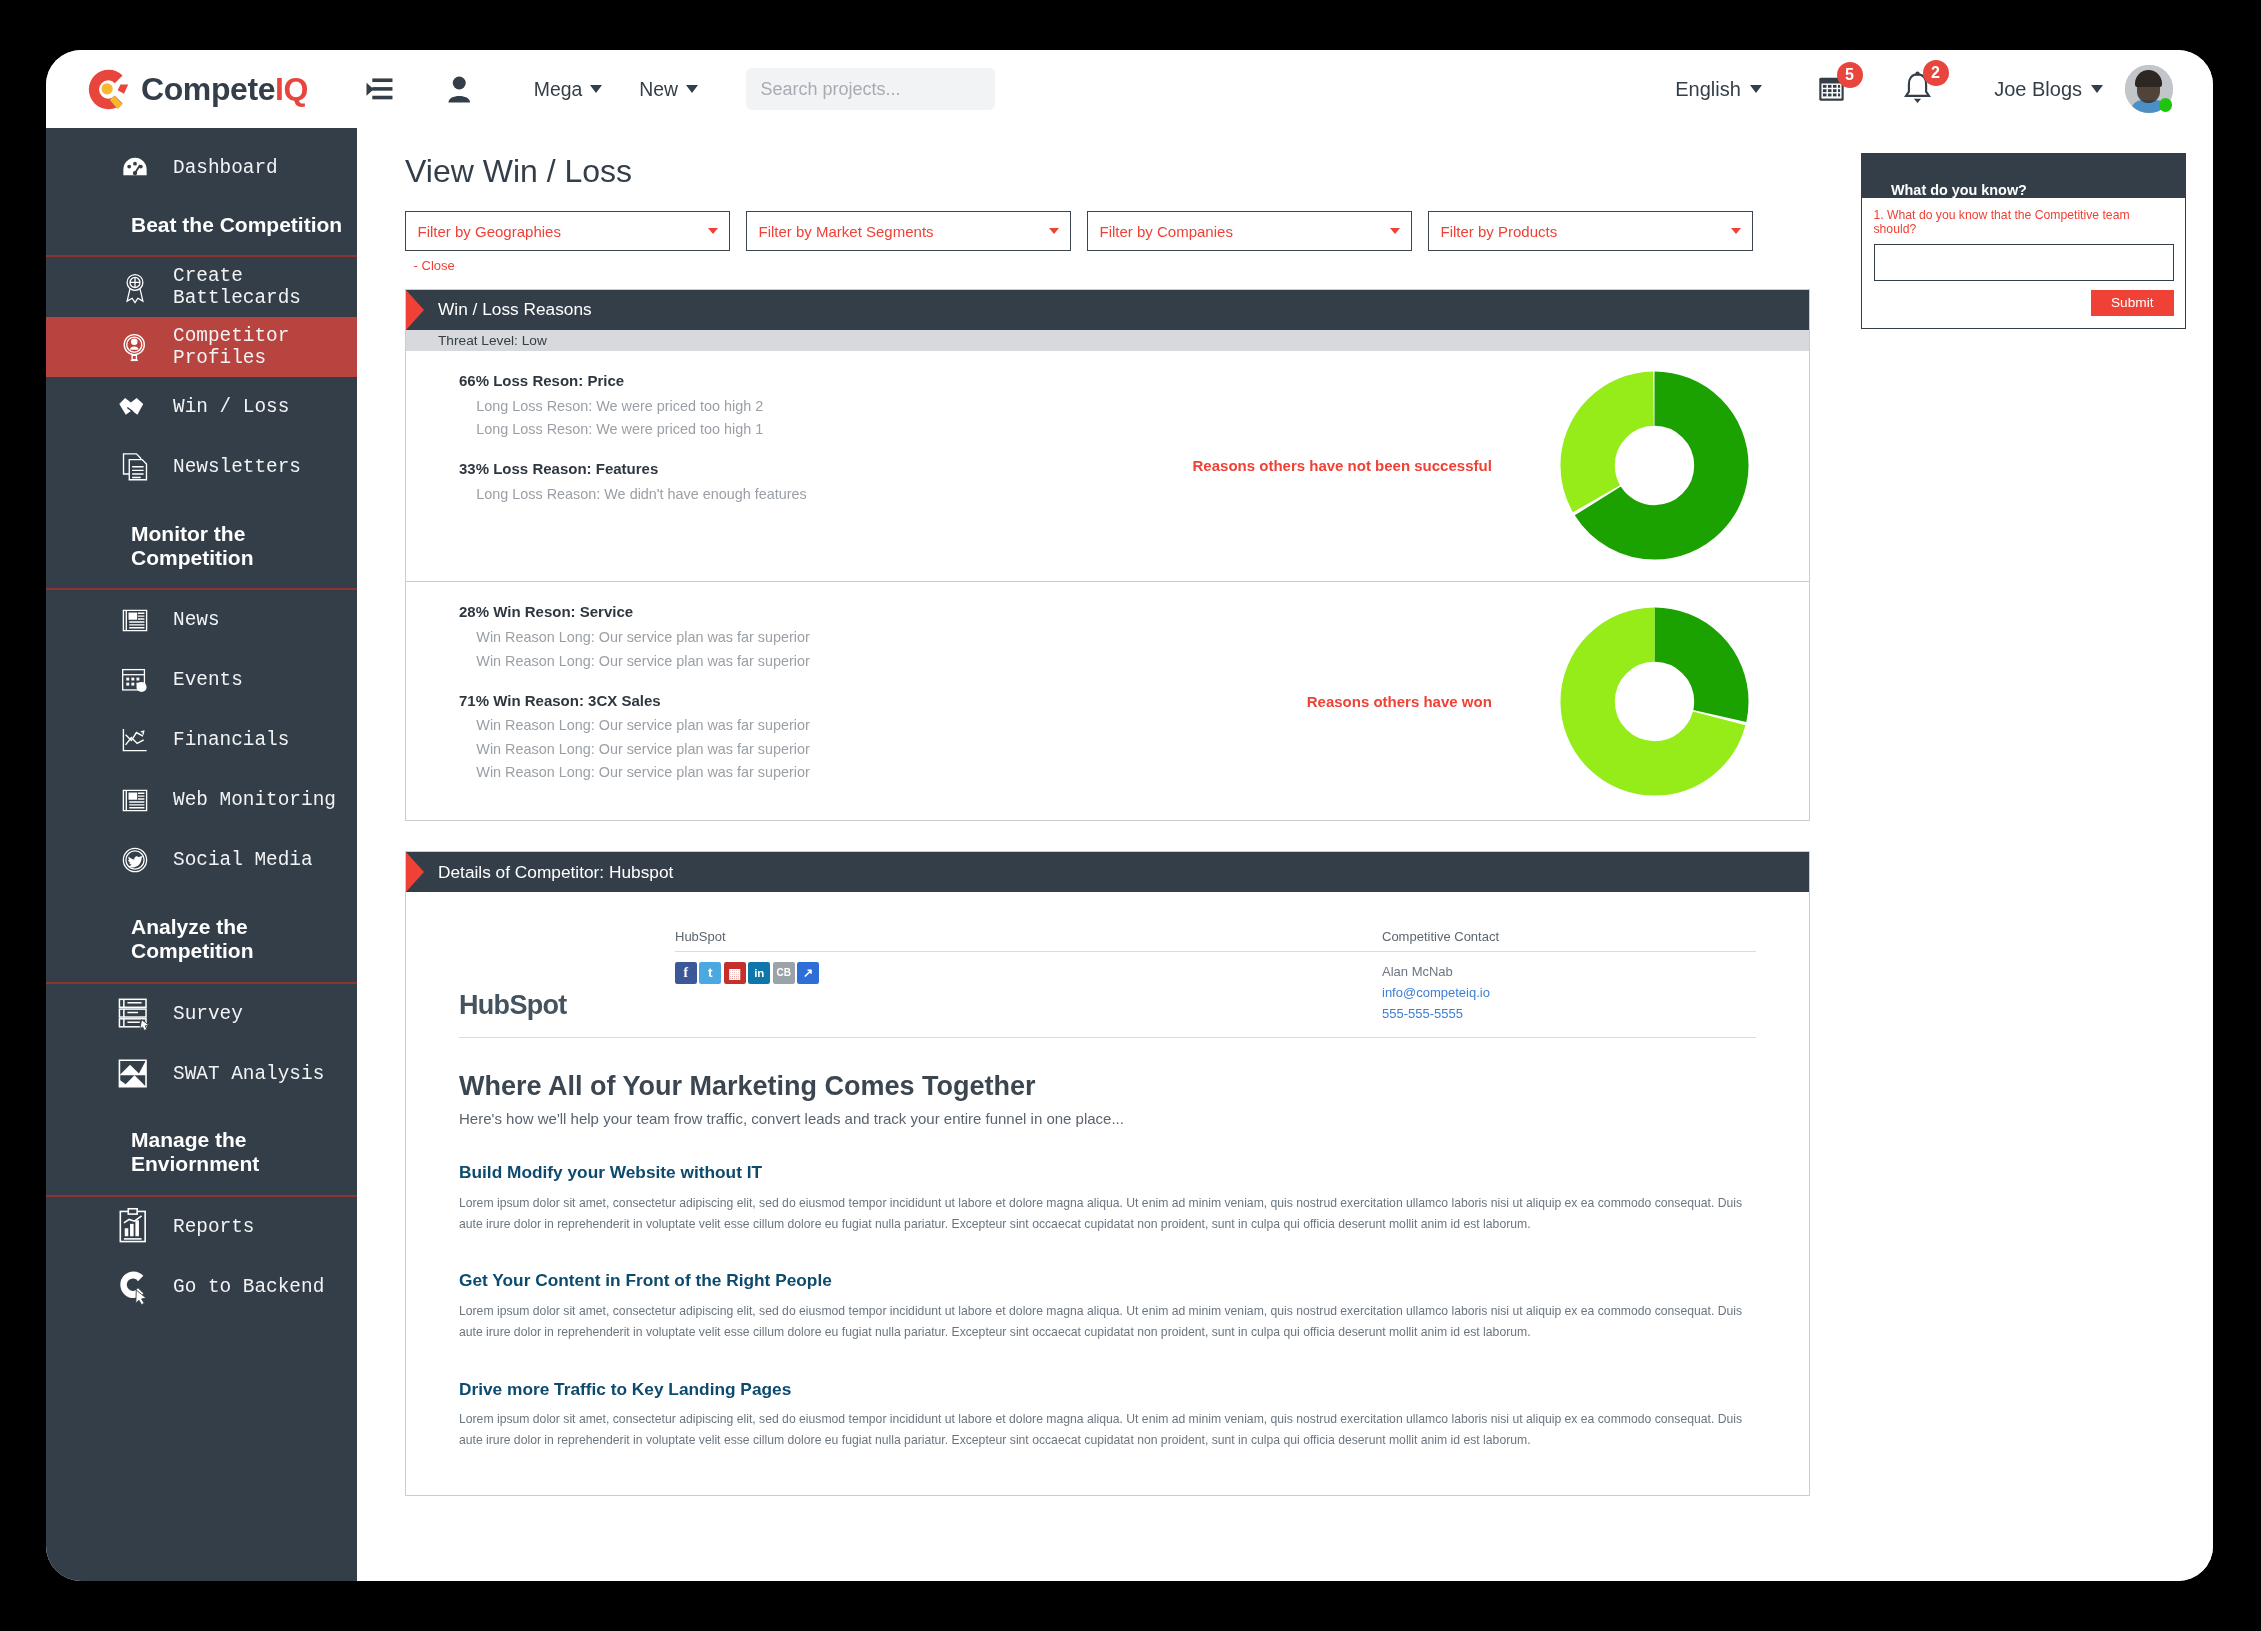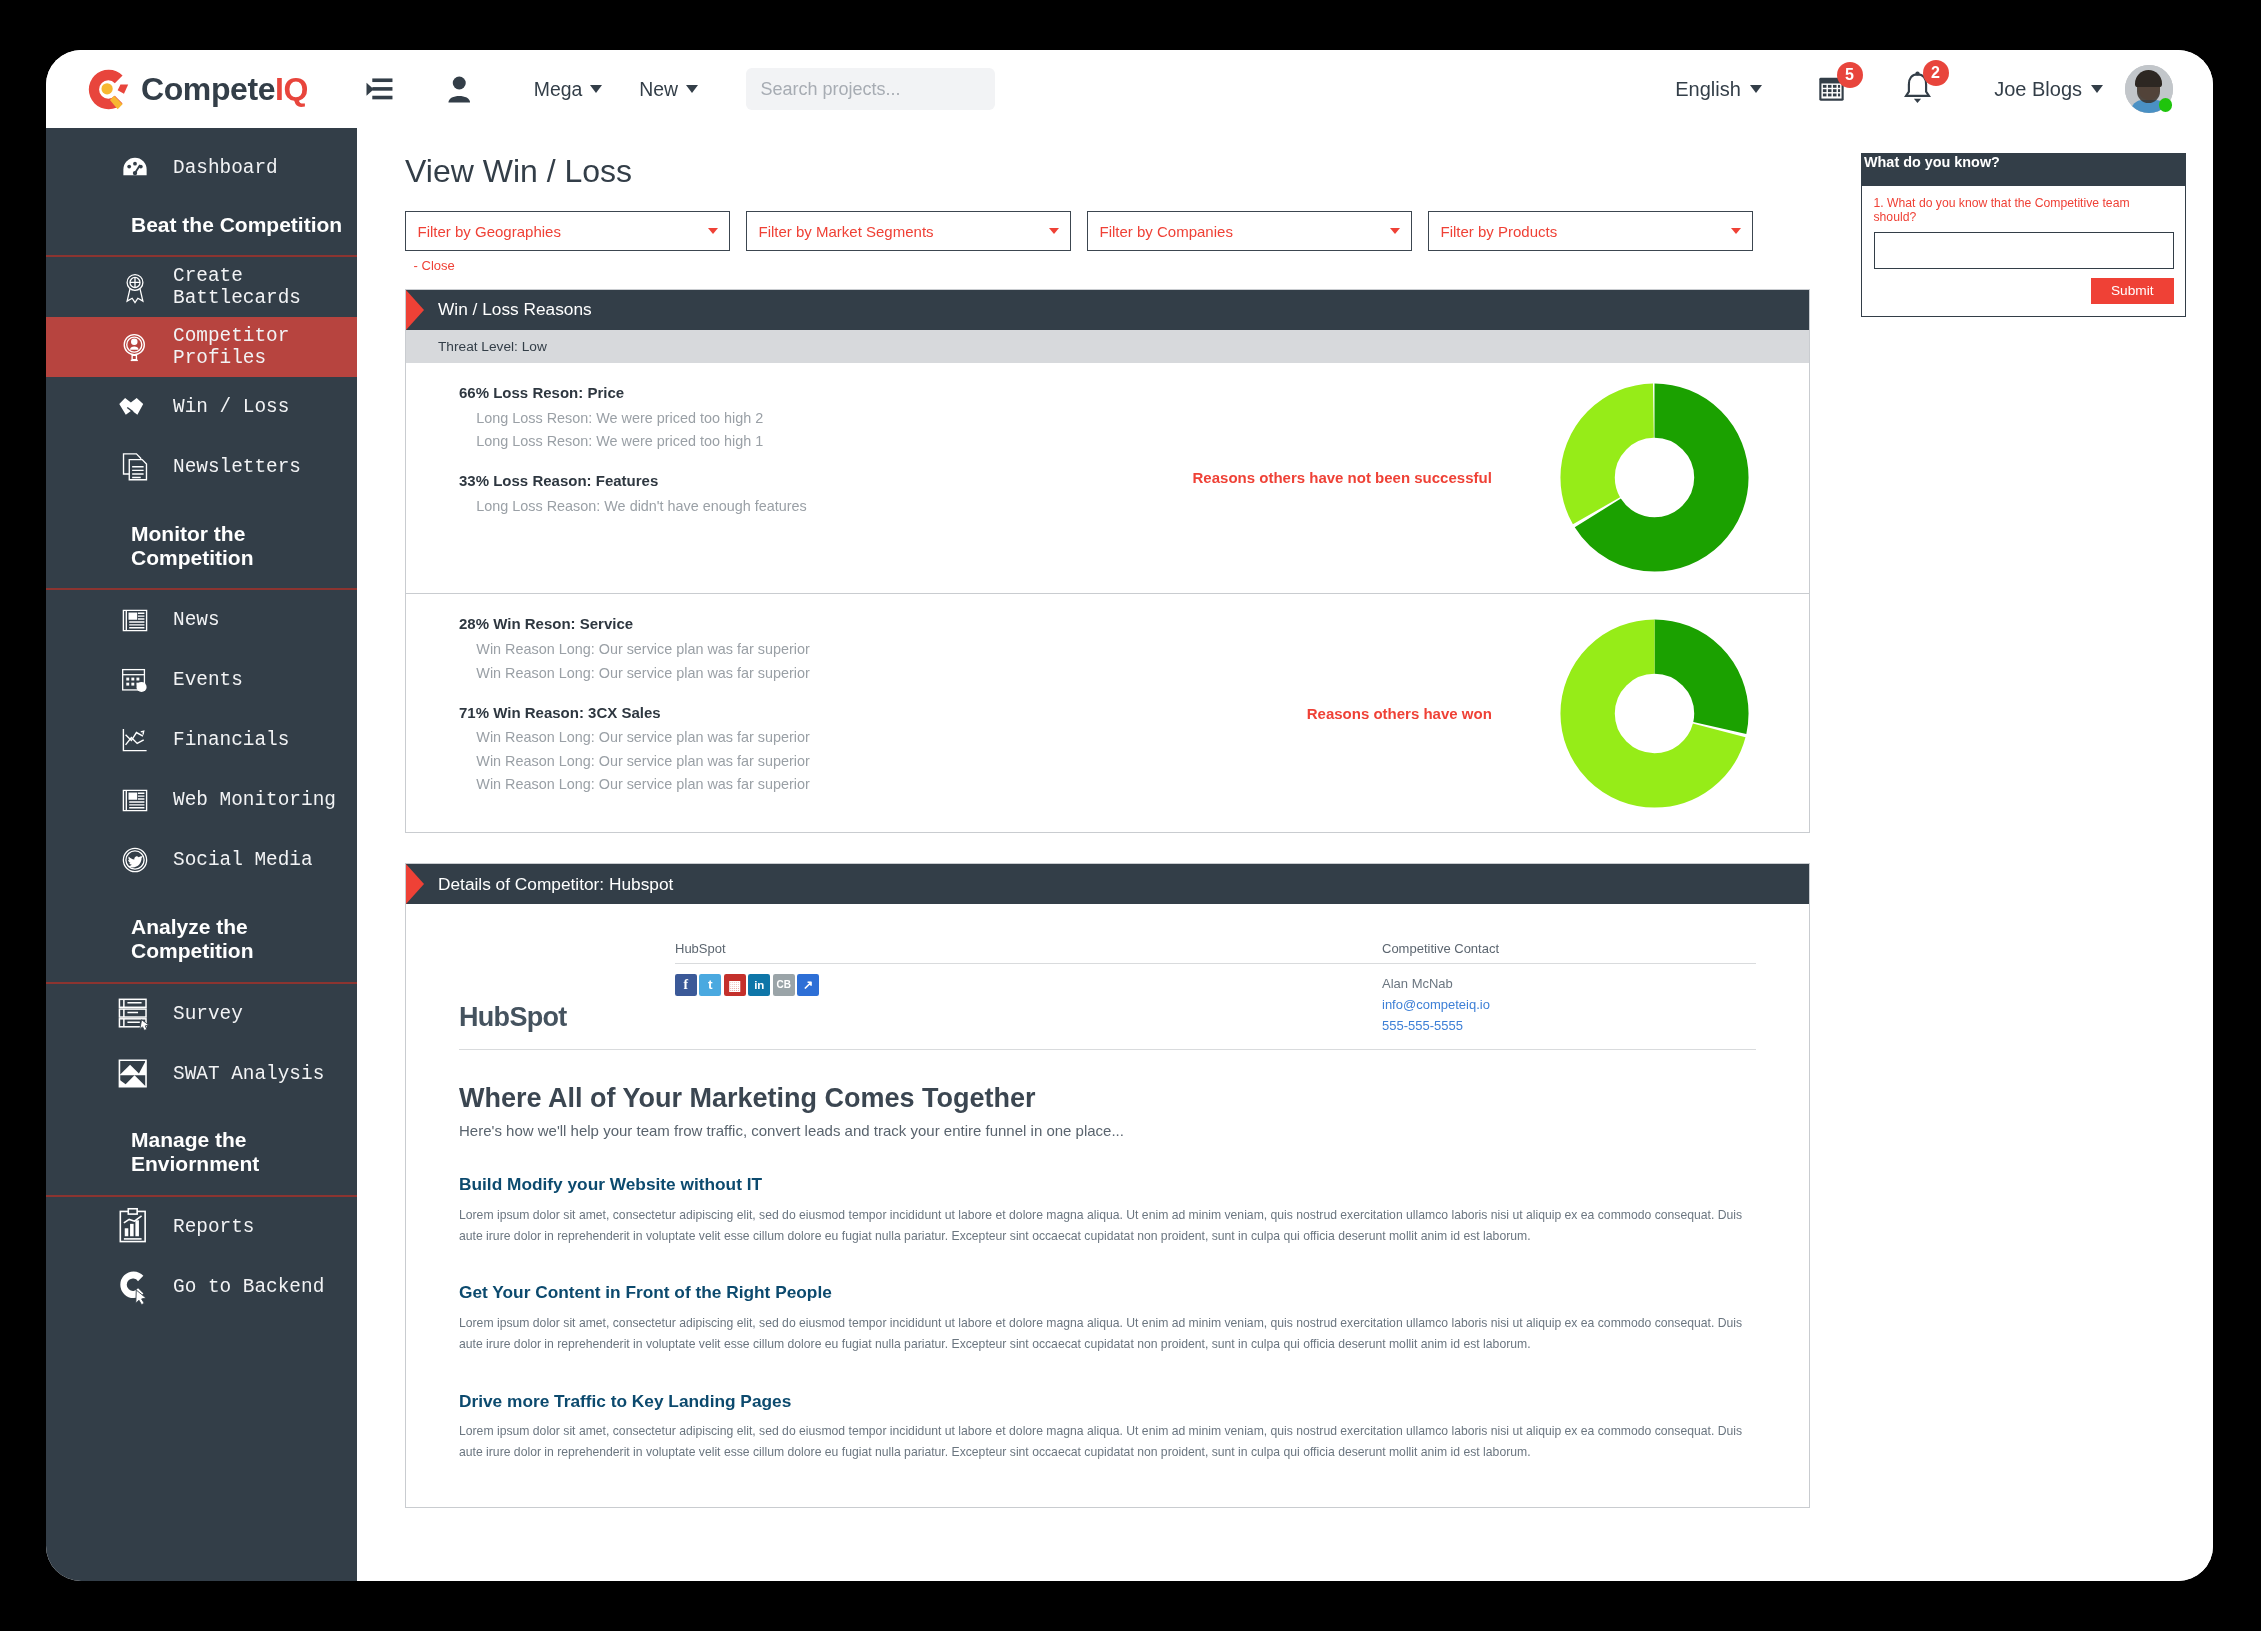--- a/index.html
+++ b/index.html
@@ -117,39 +117,39 @@
   .panel-head {
     background: #333e48; height: 40px; display: flex; align-items: center;
     padding-left: 32px; position: relative;
   }
   .panel-head .arrow {
     position: absolute; left: 0px; top: 0; width: 0; height: 0;
     border-top: 20px solid transparent; border-bottom: 20px solid transparent;
     border-left: 18.7px solid #ef4136;
   }
   .panel-head .t { font-size: 17.3px; color: #ffffff; }
-  .subbar { background: #d7d9dc; height: 33px; display: flex; align-items: center; padding-left: 32px; }
+  .subbar { background: #d7d9dc; height: 21px; display: flex; align-items: center; padding-left: 32px; }
   .subbar span { font-size: 13.7px; color: #333e48; }
 
   .wl-section { display: flex; min-height: 230px; position: relative; }
   .wl-left { flex: 1; padding: 21.6px 0 17.3px 53px; }
   .reason-block { margin-bottom: 18.7px; }
   .reason-head { font-size: 15px; color: #2e3740; font-weight: 700; margin-bottom: 5.8px; }
   .reason-sub { font-size: 14.4px; color: #9aa0a6; margin-left: 17.3px; line-height: 1.62; }
   .wl-mid { width: 346px; display: flex; align-items: center; justify-content: flex-end; padding-right: 7.2px; }
   .wl-mid span { font-size: 15px; color: #ef4136; font-weight: 700; }
   .wl-right { width: 310px; display: flex; align-items: center; justify-content: center; }
   .divider-row { height: 1.2px; background: #c9ccd0; }
 
   
   .wdyk {
     position: absolute; right: 27px; top: 24.5px; width: 325px;
     border: 1.8px solid #333e48; background: #fff;
   }
-  .wdyk-head { background: #333e48; height: 32px; display: flex; align-items: flex-start; padding-left: 2px; }
+  .wdyk-head { background: #333e48; height: 44px; display: flex; align-items: flex-end; padding-left: 29px; }
   .wdyk-head span { font-size: 14.4px; color: #fff; font-weight: 700; }
   .wdyk-body { padding: 10px 11.5px 11.5px 11.5px; }
   .wdyk-q { font-size: 12.2px; color: #ef4136; margin-bottom: 8px; }
   .wdyk-ta { width: 100%; height: 37px; border: 1.2px solid #333e48; outline: none; resize: none; font-family: "Liberation Sans", sans-serif; font-size: 12.2px; padding: 4.3px; }
   .wdyk-actions { display: flex; justify-content: flex-end; margin-top: 7.2px; }
   .submit-btn {
     background: #ef4136; color: #fff; border: none; font-size: 13.7px;
     padding: 5.8px 20px; cursor: pointer; font-family: "Liberation Sans", sans-serif;
   }
 

